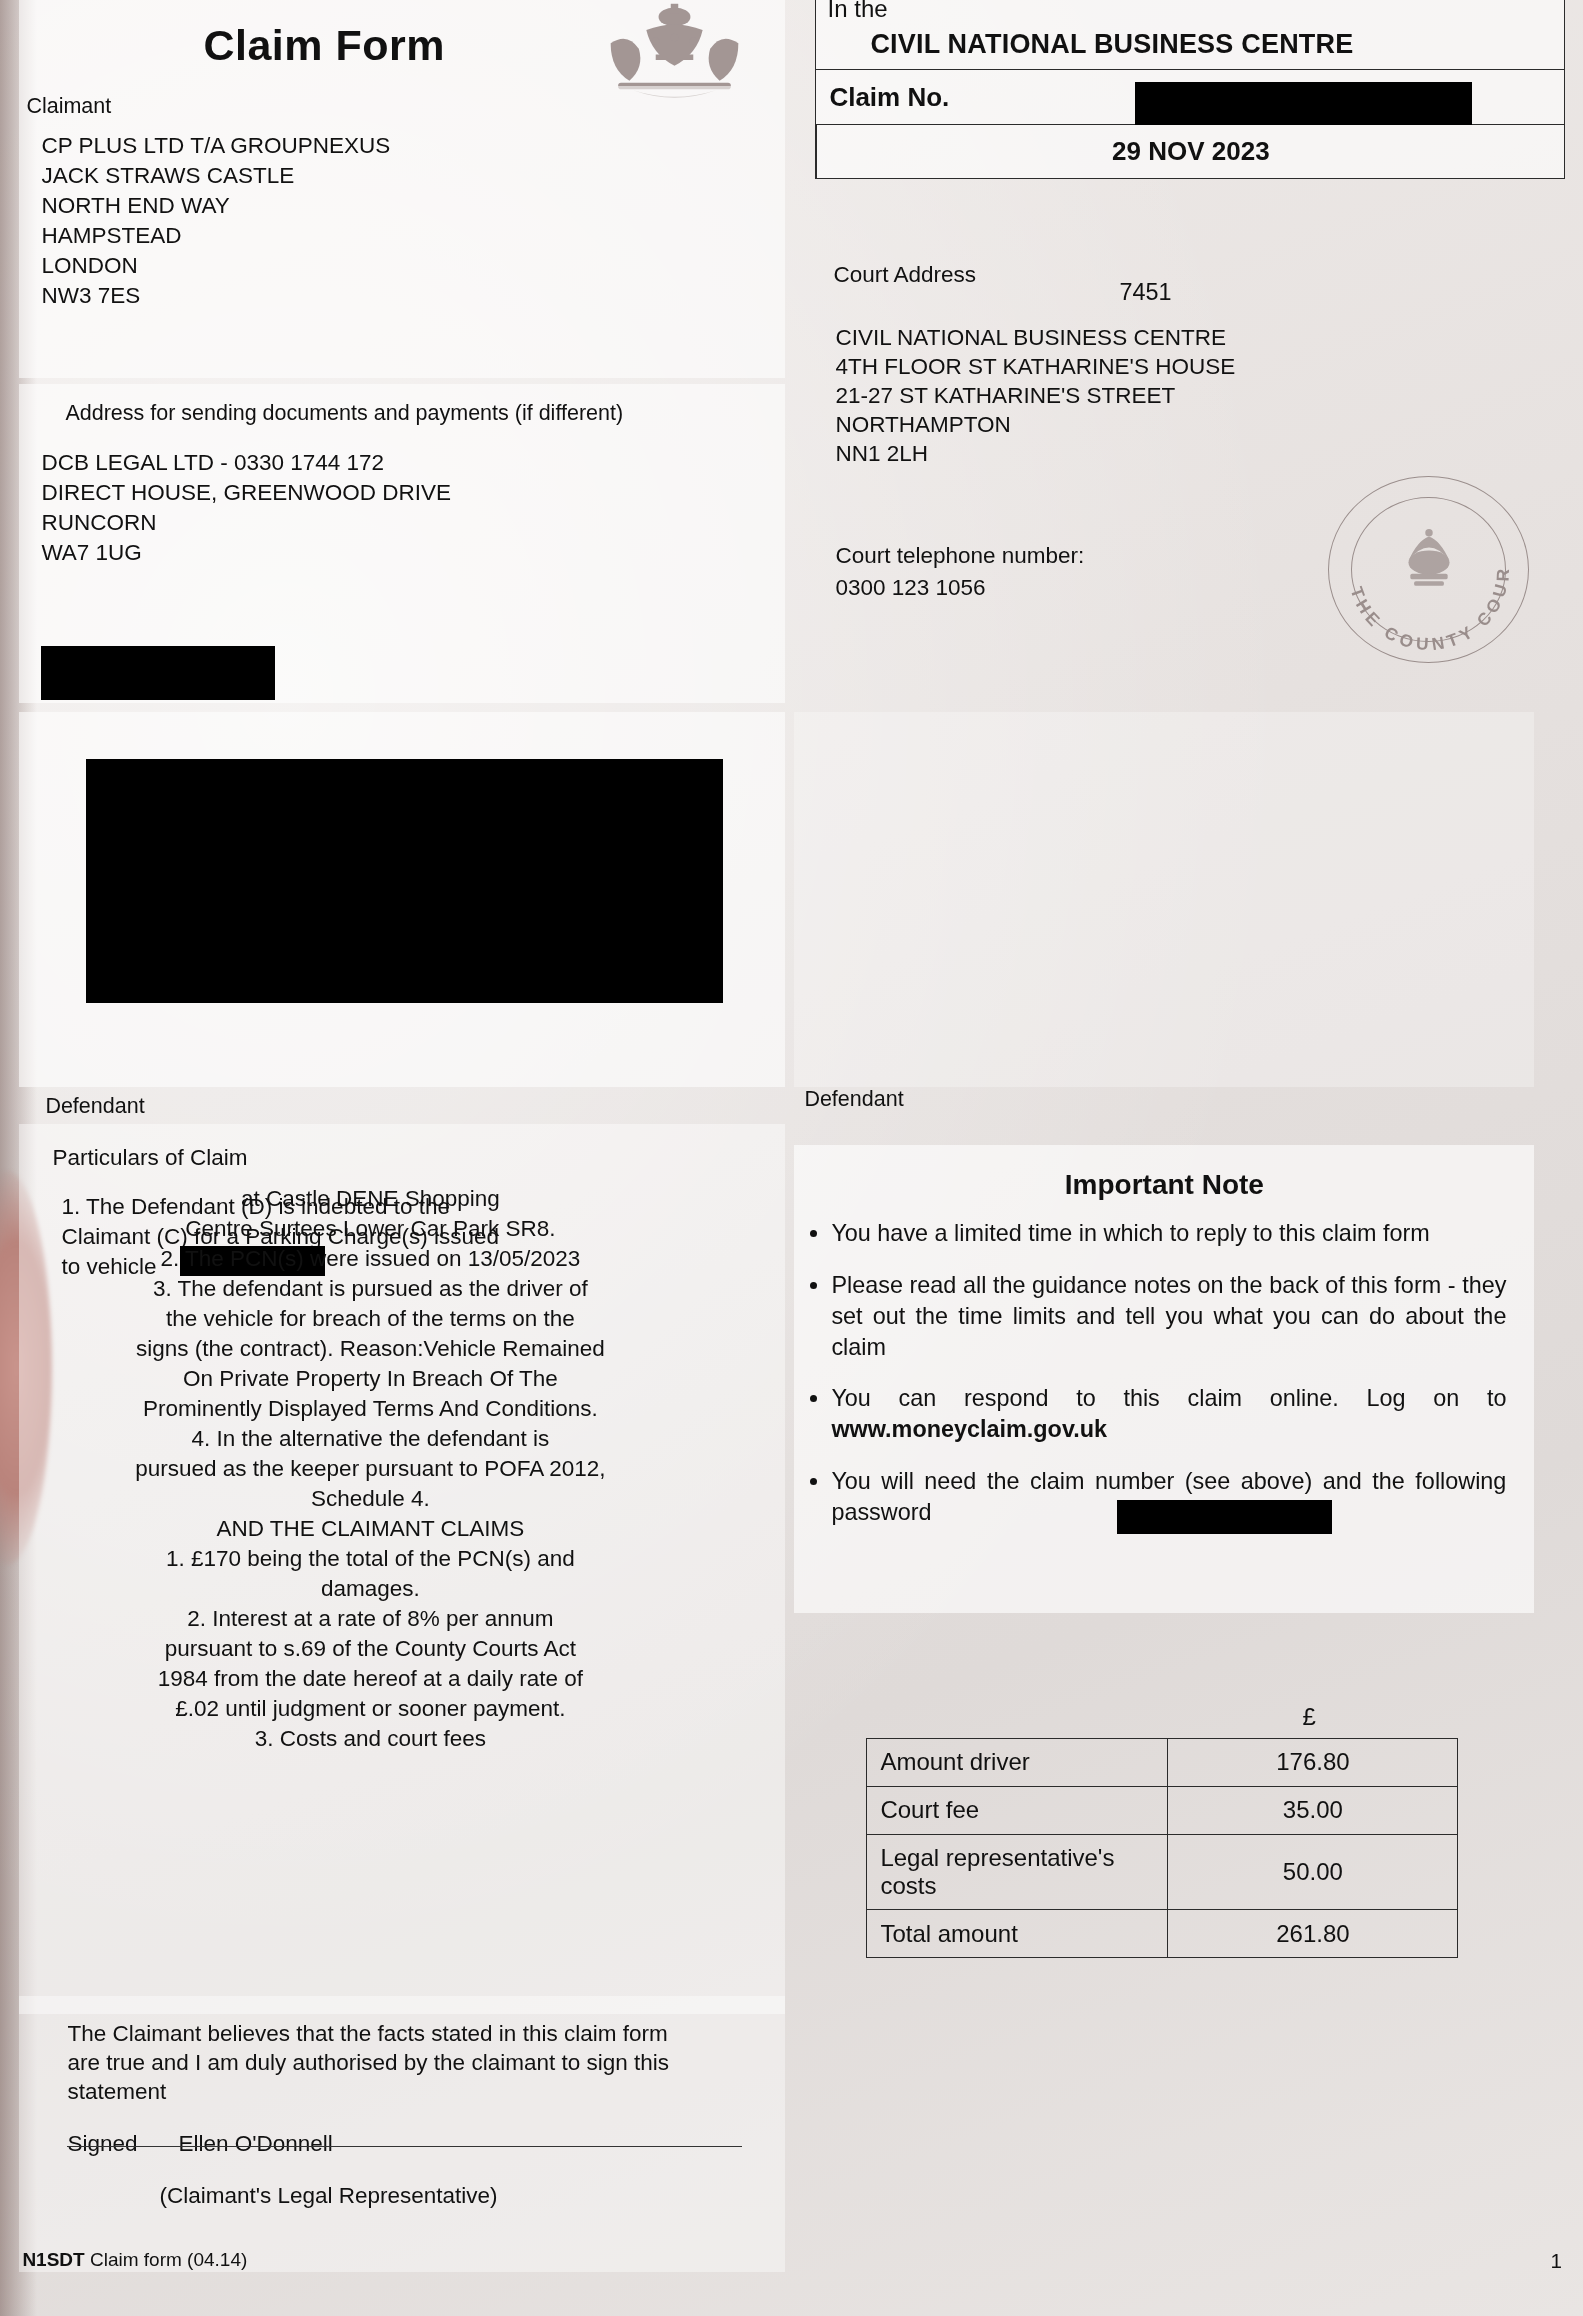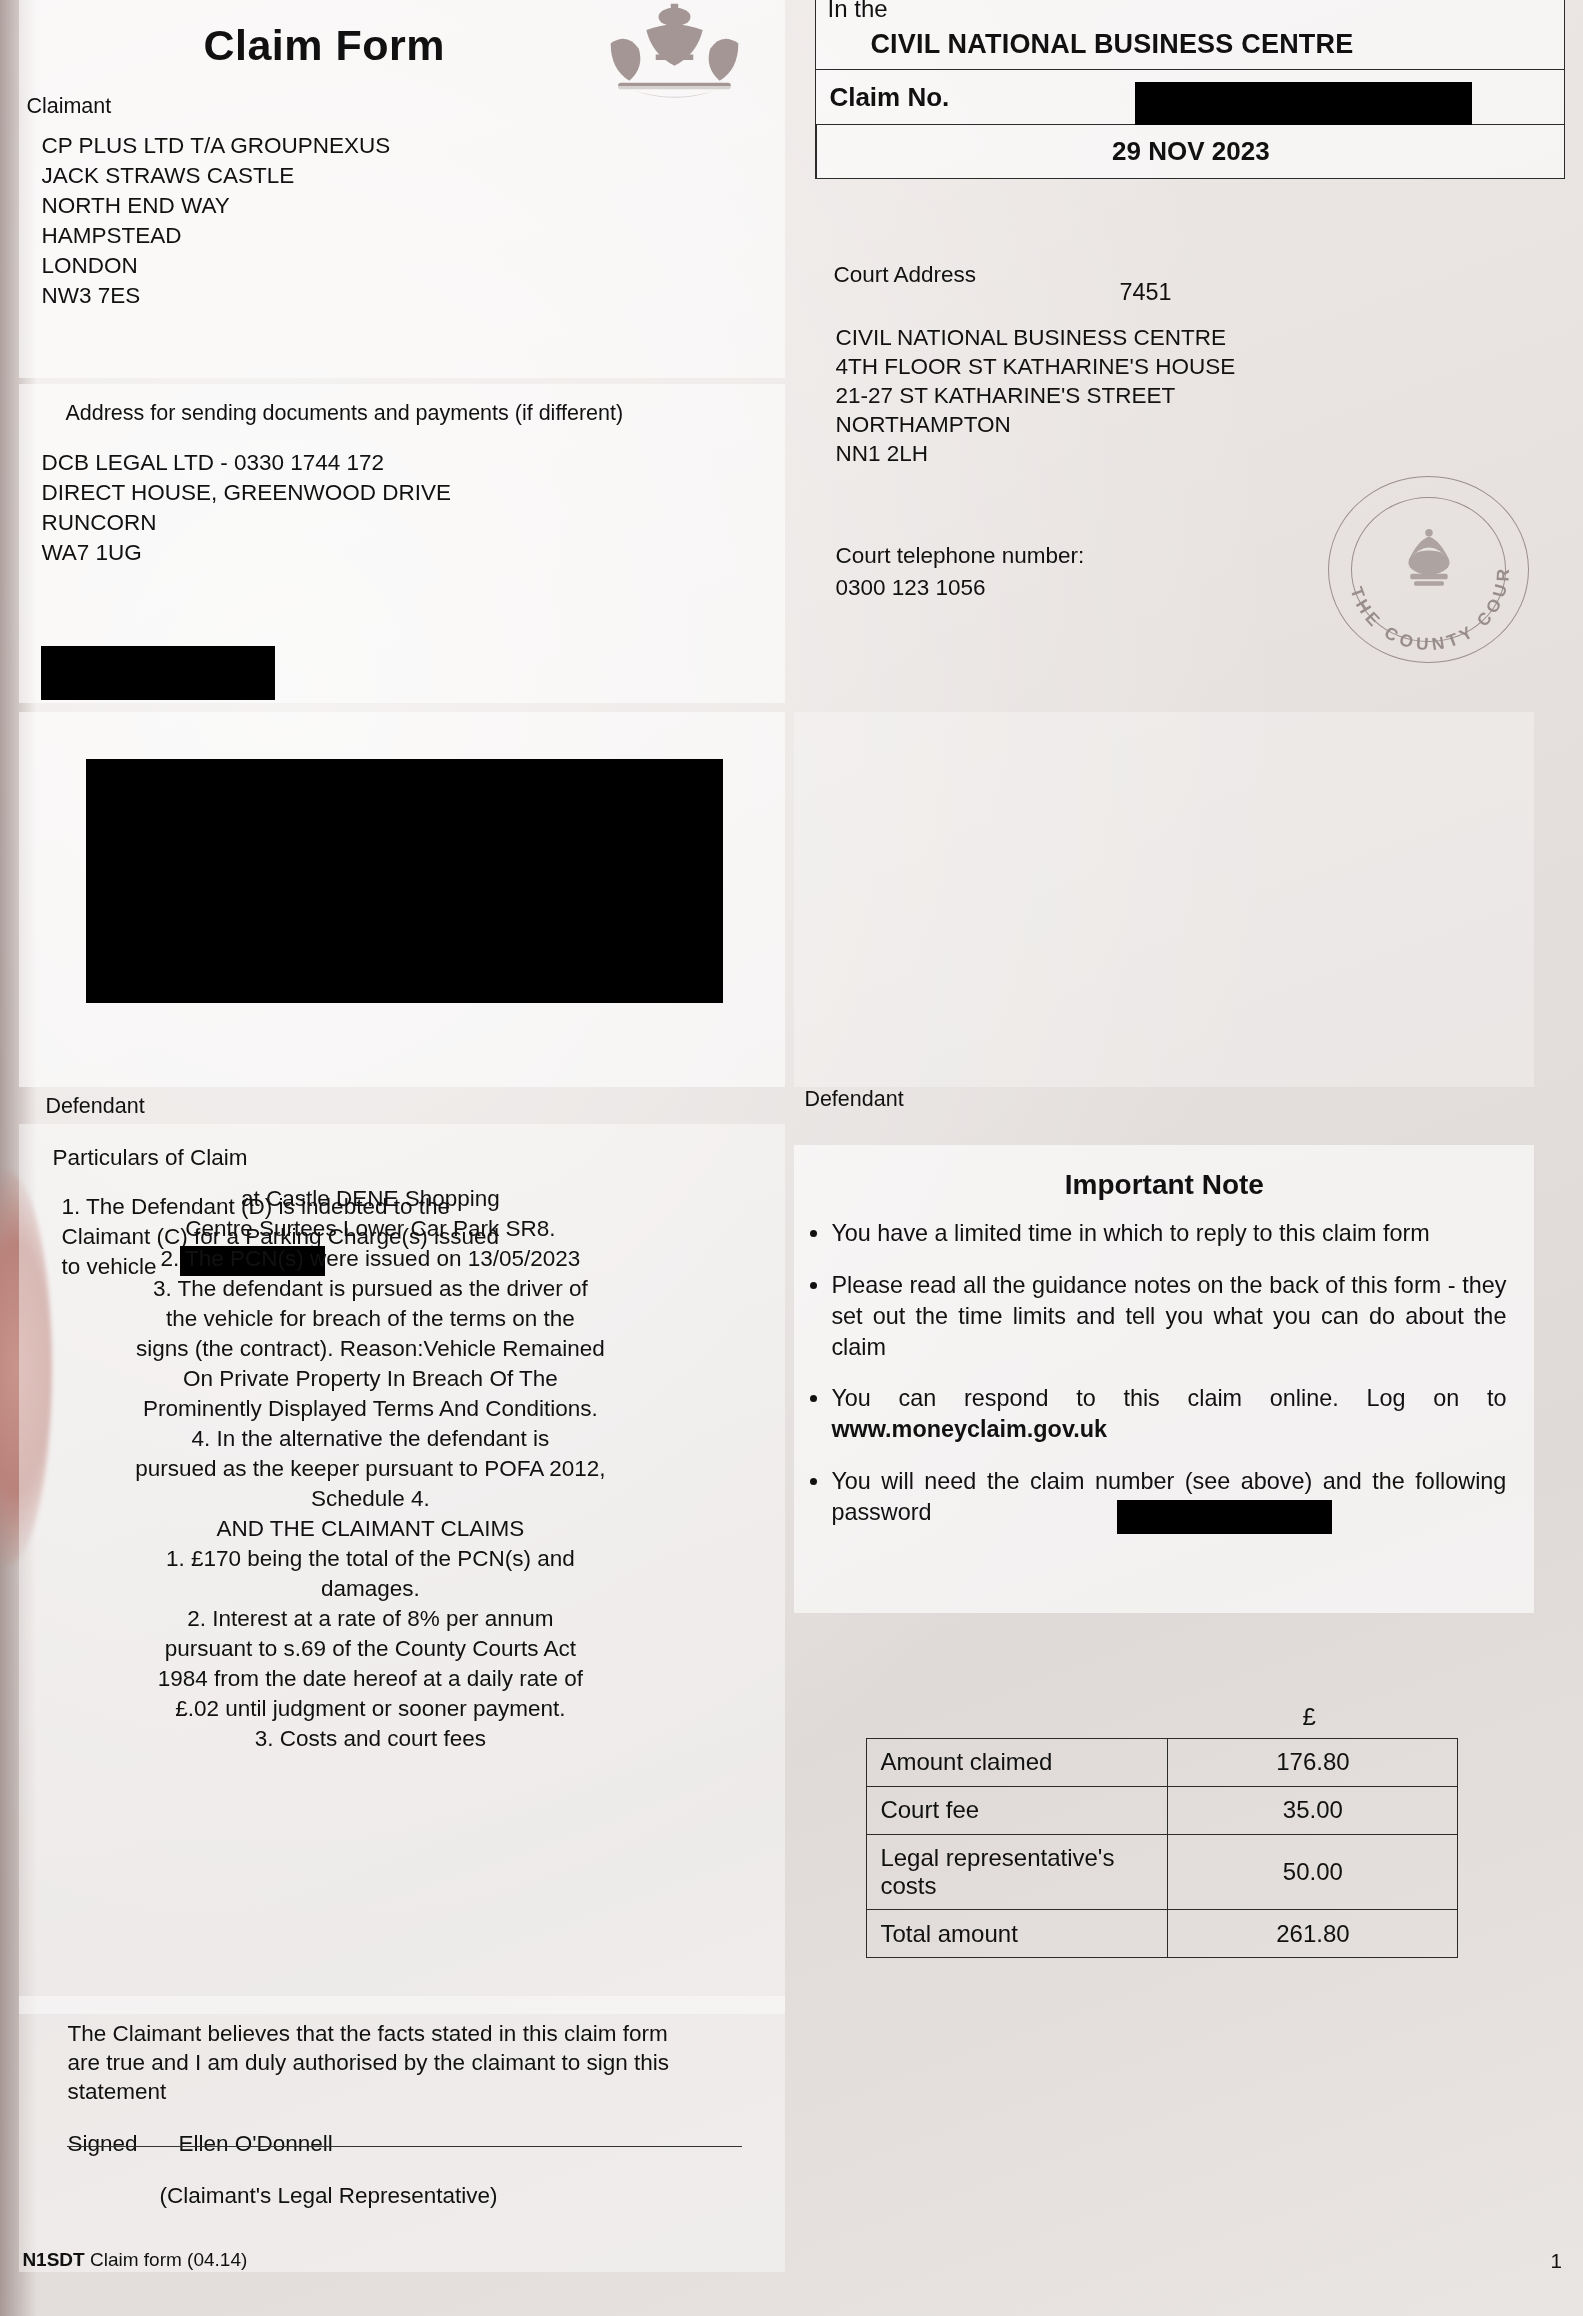--- a/index.html
+++ b/index.html
@@ -264,21 +264,21 @@
           <span class="redact" style="position:absolute;left:286px;top:34px;width:215px;height:34px;"></span>
         </li>
       </ul>
     </div>
   </div>
 
   <div class="pound">£</div>
   <table class="amounts">
     <tbody>
         <tr>
-      <td>Amount claimed</td>
+      <td>Amount driver</td>
       <td class="val">176.80</td>
     </tr>
     <tr>
       <td>Court fee</td>
       <td class="val">35.00</td>
     </tr>
     <tr>
       <td>Legal representative's costs</td>
       <td class="val">50.00</td>
     </tr>

